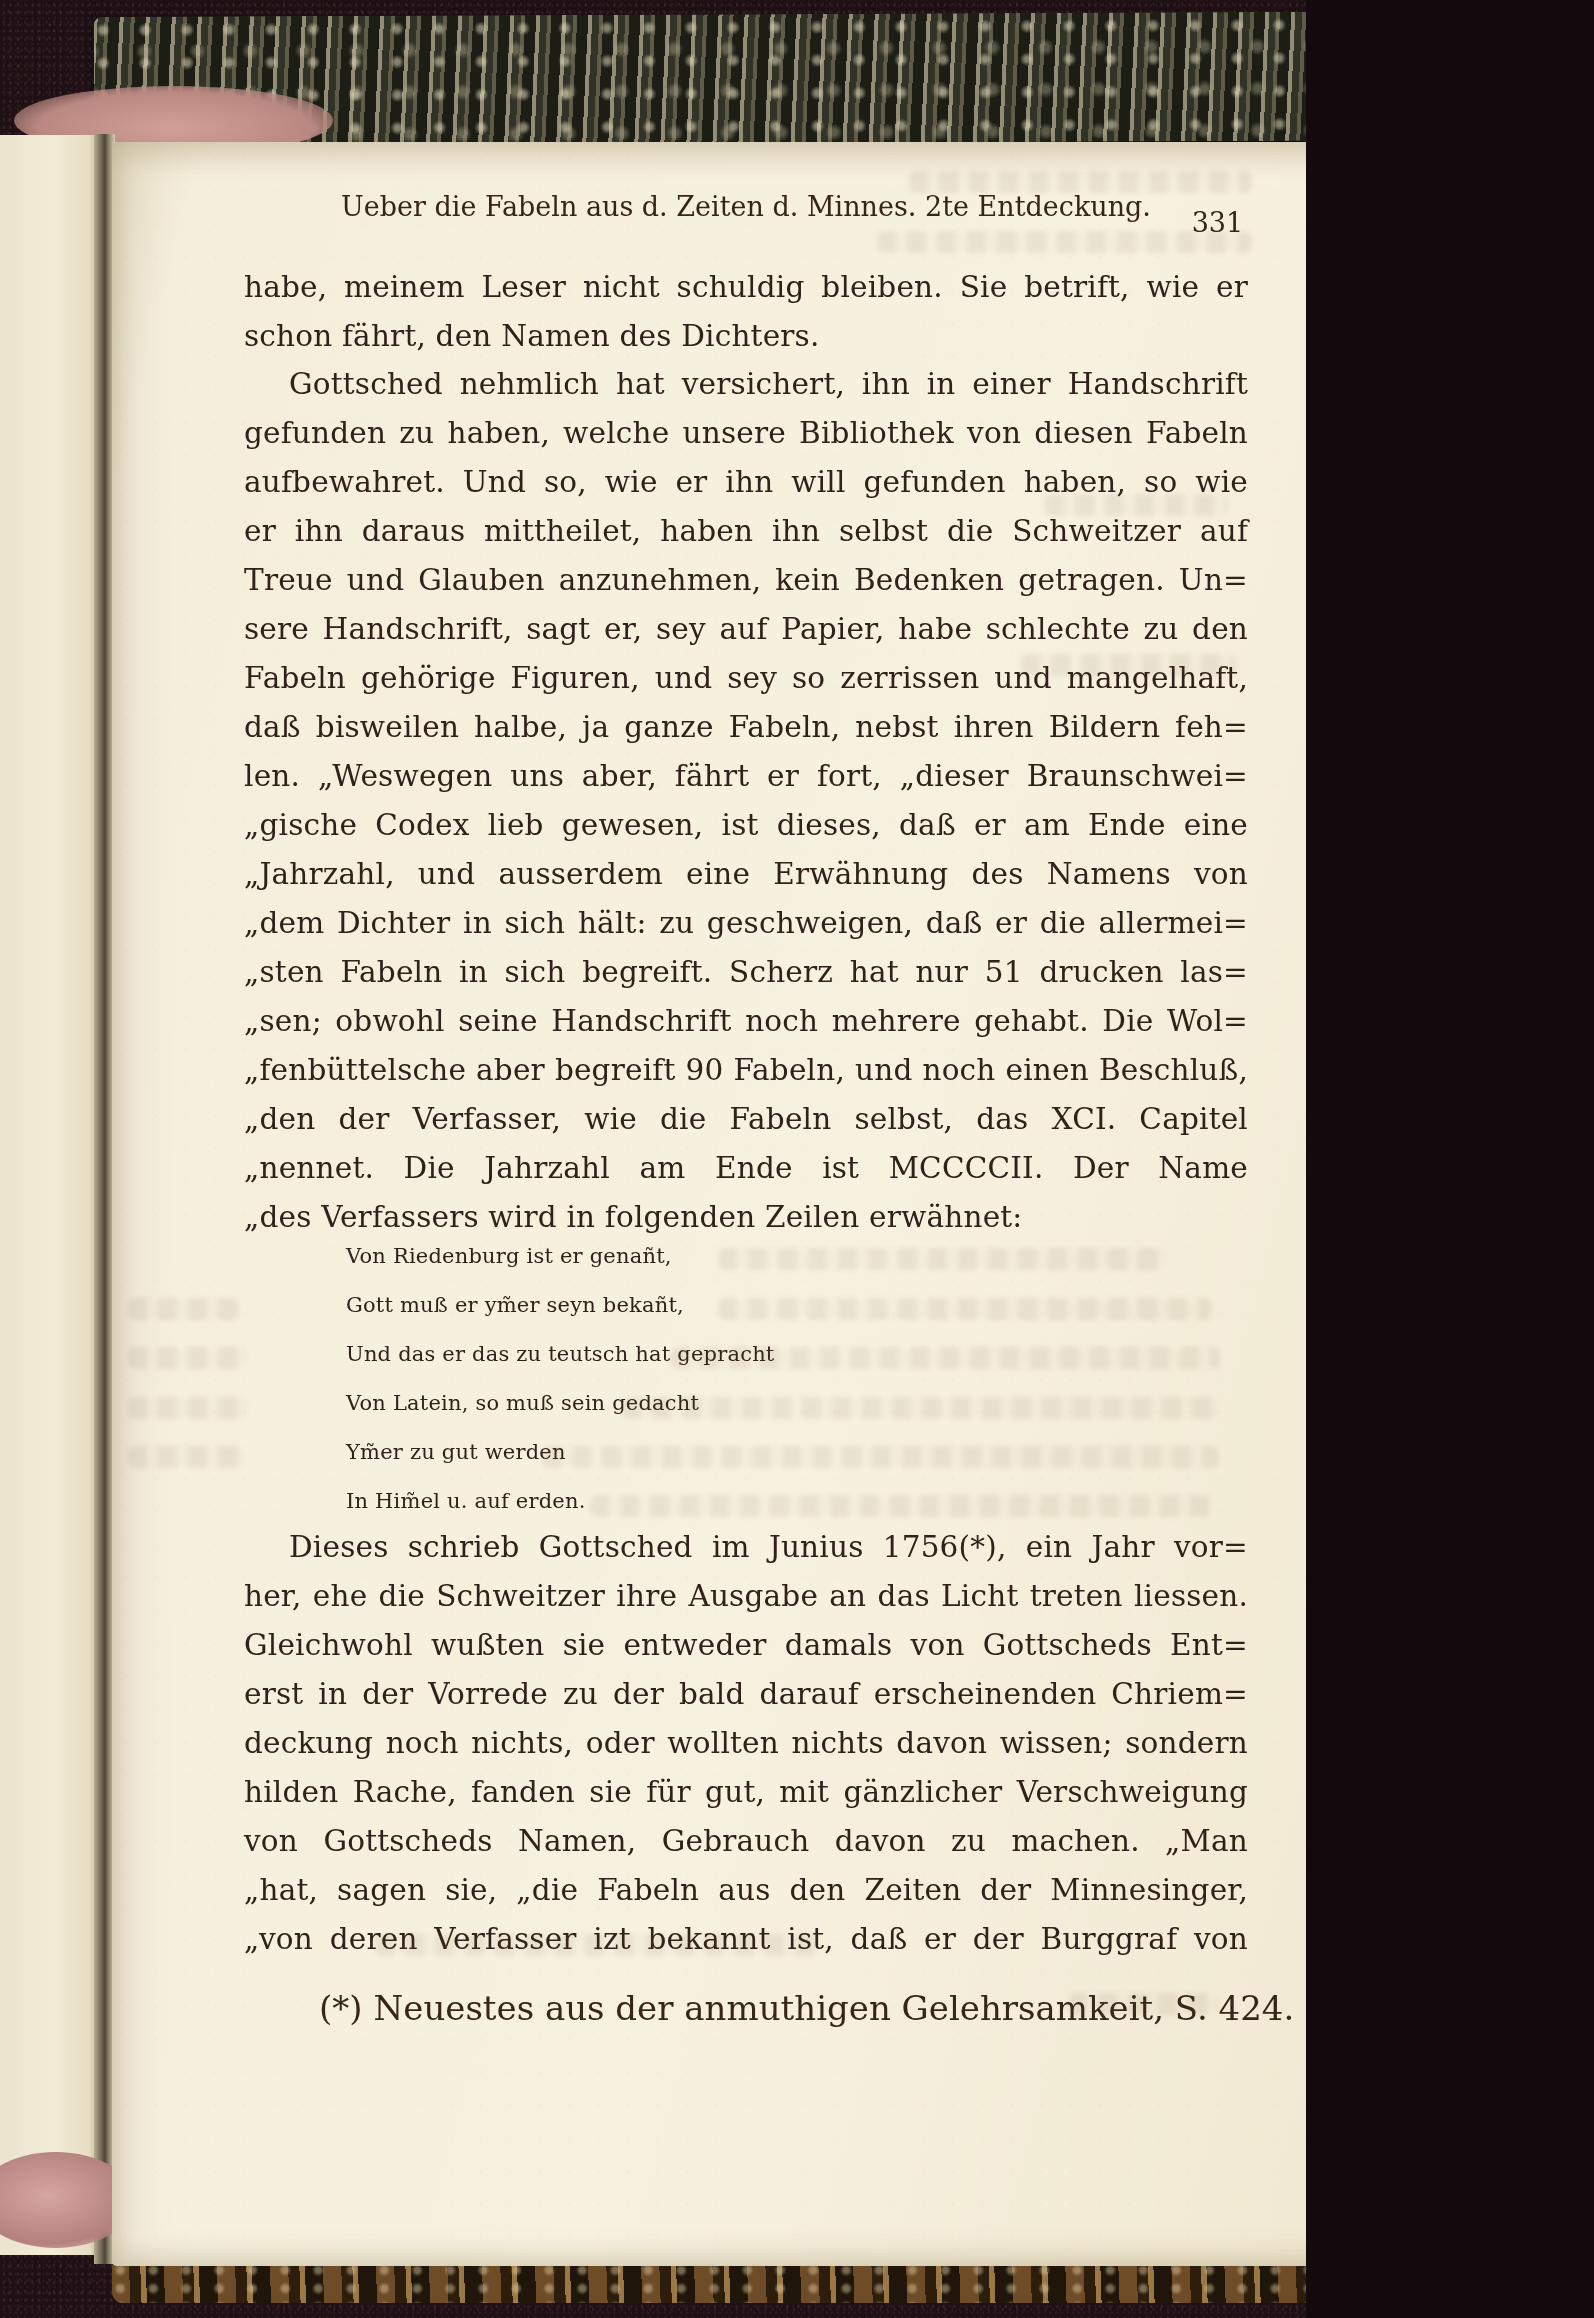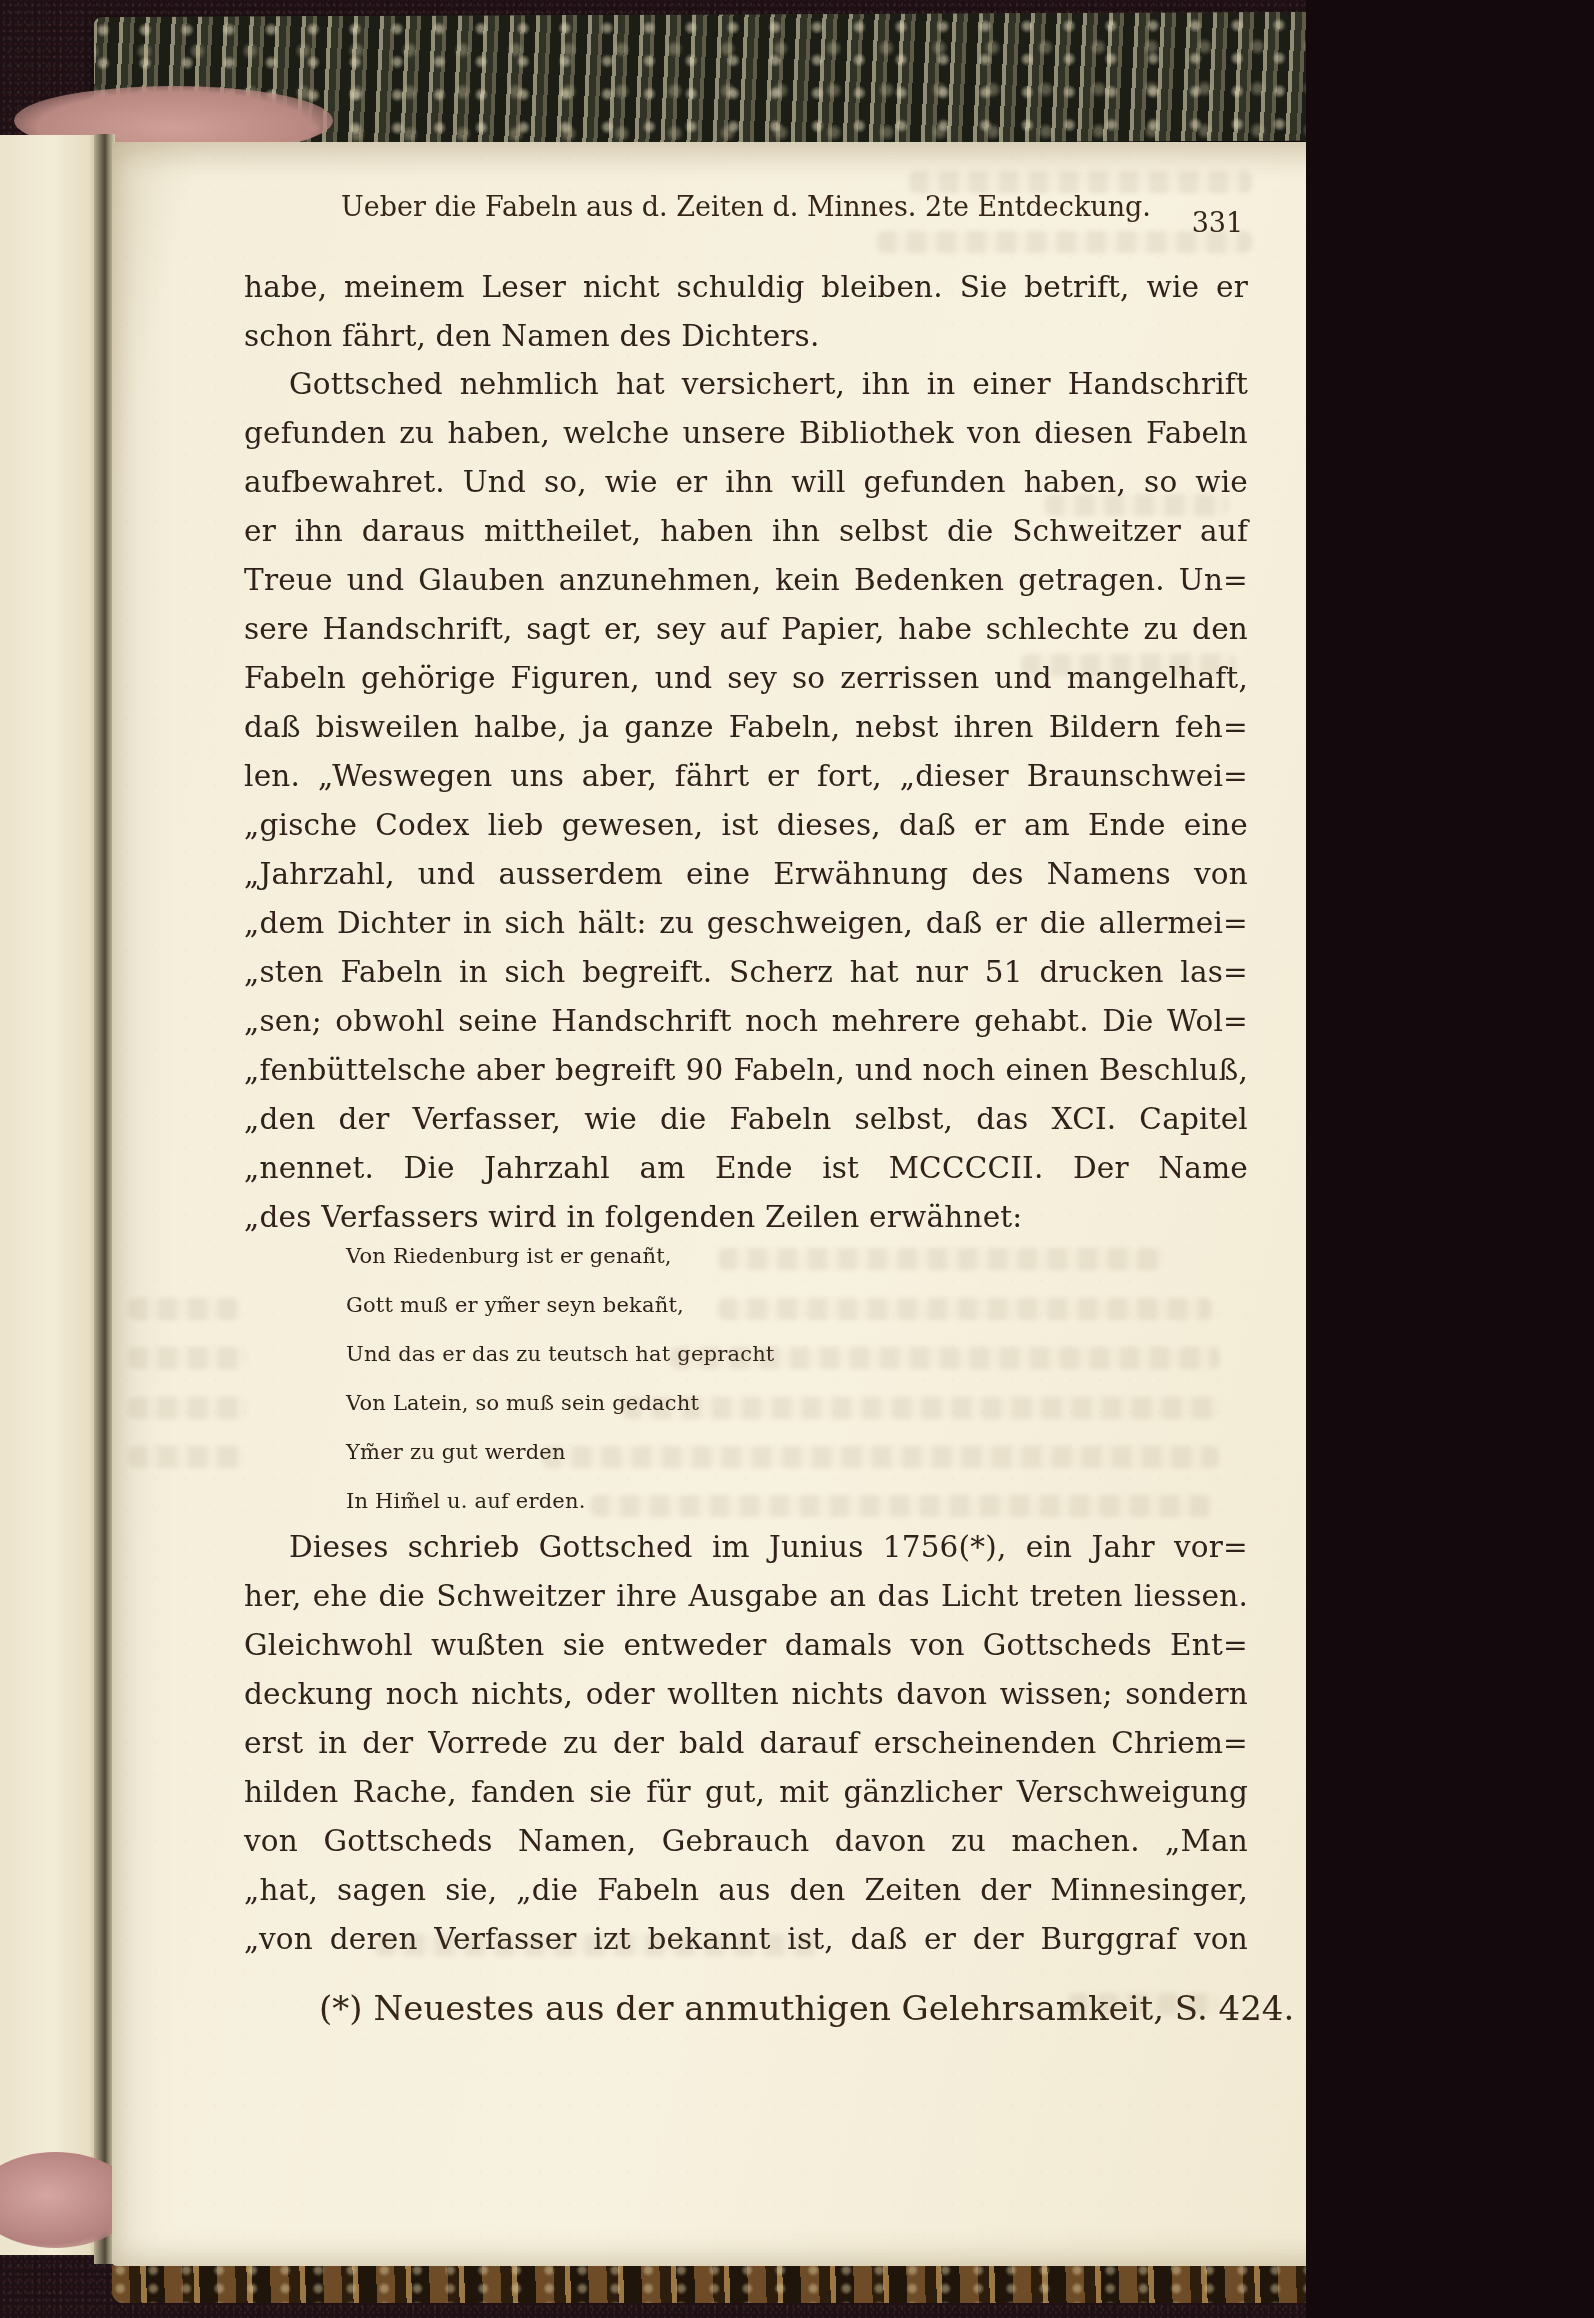--- a/index.html
+++ b/index.html
@@ -159,22 +159,22 @@
         <div class="line">Und das er das zu teutsch hat gepracht</div>
         <div class="line">Von Latein, so muß sein gedacht</div>
         <div class="line">Ym̃er zu gut werden</div>
         <div class="line">In Him̃el u. auf erden.</div>
       </div>
 
     <div class="para p3 indent">
         <div class="line jl">Dieses schrieb Gottsched im Junius 1756(*), ein Jahr vor=</div>
         <div class="line jl">her, ehe die Schweitzer ihre Ausgabe an das Licht treten liessen.</div>
         <div class="line jl">Gleichwohl wußten sie entweder damals von Gottscheds Ent=</div>
+        <div class="line jl">erst in der Vorrede zu der bald darauf erscheinenden Chriem=</div>
         <div class="line jl">deckung noch nichts, oder wollten nichts davon wissen; sondern</div>
-        <div class="line jl">erst in der Vorrede zu der bald darauf erscheinenden Chriem=</div>
         <div class="line jl">hilden Rache, fanden sie für gut, mit gänzlicher Verschweigung</div>
         <div class="line jl">von Gottscheds Namen, Gebrauch davon zu machen. „Man</div>
         <div class="line jl">„hat, sagen sie, „die Fabeln aus den Zeiten der Minnesinger,</div>
         <div class="line jl">„von deren Verfasser izt bekannt ist, daß er der Burggraf von</div>
       </div>
 
     <div class="footnote">
       <span class="marker">(*)</span><span>Neuestes aus der anmuthigen Gelehrsamkeit, S. 424.</span>
     </div>
 

